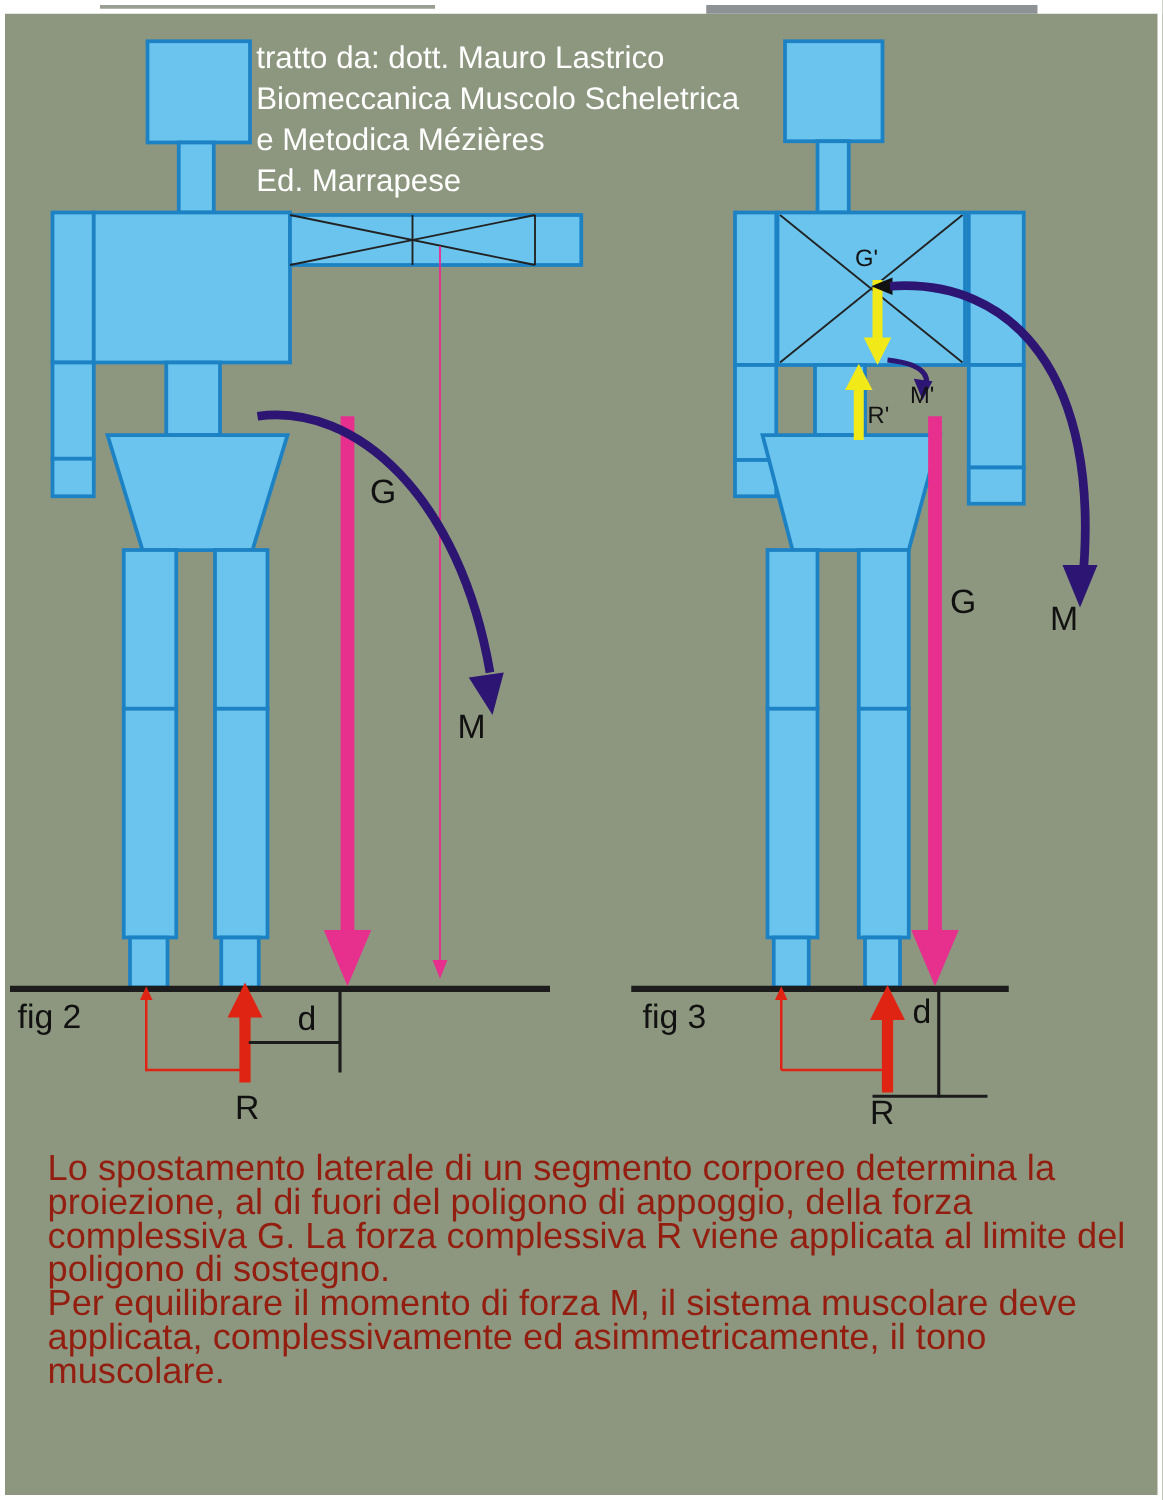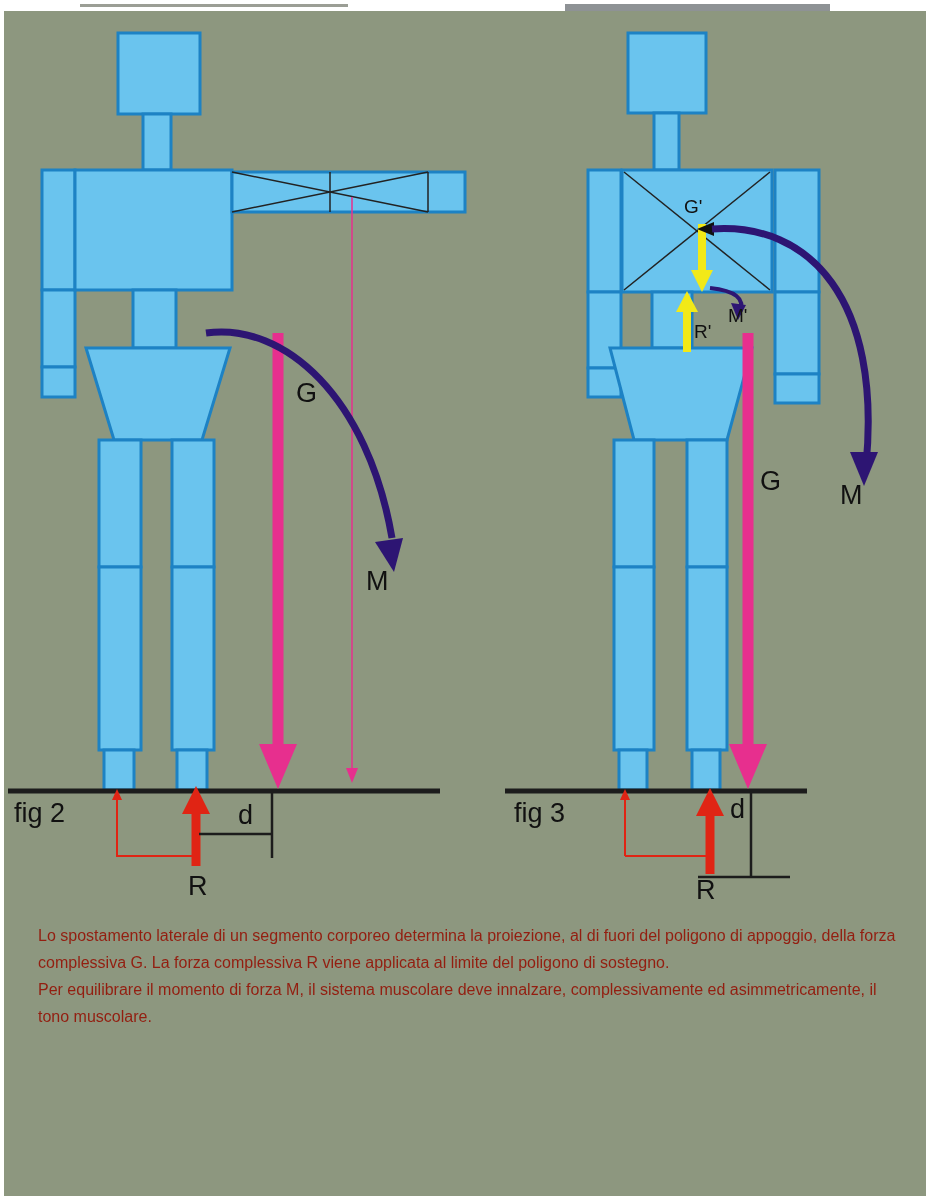--- a/index.html
+++ b/index.html
@@ -30,21 +30,21 @@
   .attribution {
     position:absolute; left:205px; top:30px;
     color: var(--white, #ffffff);
     font-size: 25px;
     line-height: 33px;
     white-space: nowrap;
   }
   .body-text {
     position:absolute; left:38px; top:922px; width:874px;
     color: var(--text-red, #931e10);
-    font-size: 16px;
+    font-size: 29px;
     line-height: 27px;
   }
   .body-text p { margin:0; }
   svg.diagram { position:absolute; left:0; top:0; }
 
   .limb   { fill: var(--body-fill, #6ac4ee); stroke: var(--body-stroke, #1d82c4); stroke-width: 3; }
   .xline  { stroke:#222; stroke-width:1.5; fill:none; }
   .ground { stroke:#1c1c1c; stroke-width:5; }
   .dim    { stroke:#1c1c1c; stroke-width:2.5; }
   .lbl    { font-family:"Liberation Sans", sans-serif; font-size:27px; fill:#111; }
@@ -65,20 +65,26 @@
 </head>
 <body>
 
 <div class="page">
 
   <div class="top-artifact">
     <div class="artifact-gray-1"></div>
     <div class="artifact-gray-2"></div>
   </div>
 
+  <div class="attribution">
+    <div>tratto da: dott. Mauro Lastrico</div>
+    <div>Biomeccanica Muscolo Scheletrica</div>
+    <div>e Metodica Mézières</div>
+    <div>Ed. Marrapese</div>
+  </div>
 
   <svg class="diagram" width="930" height="1200" viewBox="0 0 930 1200">
 
     <g>
 
       <g>
         <rect class="limb" x="118" y="33" width="82" height="81"></rect>
         <rect class="limb" x="143" y="114" width="28" height="56"></rect>
 
         <rect class="limb" x="42" y="170" width="33" height="120"></rect>
@@ -222,16 +228,16 @@
         <line class="dim" x1="698" y1="877" x2="790" y2="877"></line>
       </g>
       <text class="lbl" x="730" y="818">d</text>
 
       <text class="lbl" x="514" y="822">fig 3</text>
     </g>
   </svg>
 
   <div class="body-text">
     <p>Lo spostamento laterale di un segmento corporeo determina la proiezione, al di fuori del poligono di appoggio, della forza complessiva G. La forza complessiva R viene applicata al limite del poligono di sostegno.</p>
-    <p>Per equilibrare il momento di forza M, il sistema muscolare deve innalzare, complessivamente ed asimmetricamente, il tono muscolare.</p>
+    <p>Per equilibrare il momento di forza M, il sistema muscolare deve applicata, complessivamente ed asimmetricamente, il tono muscolare.</p>
   </div>
 
 </div>
 
 </body></html>

